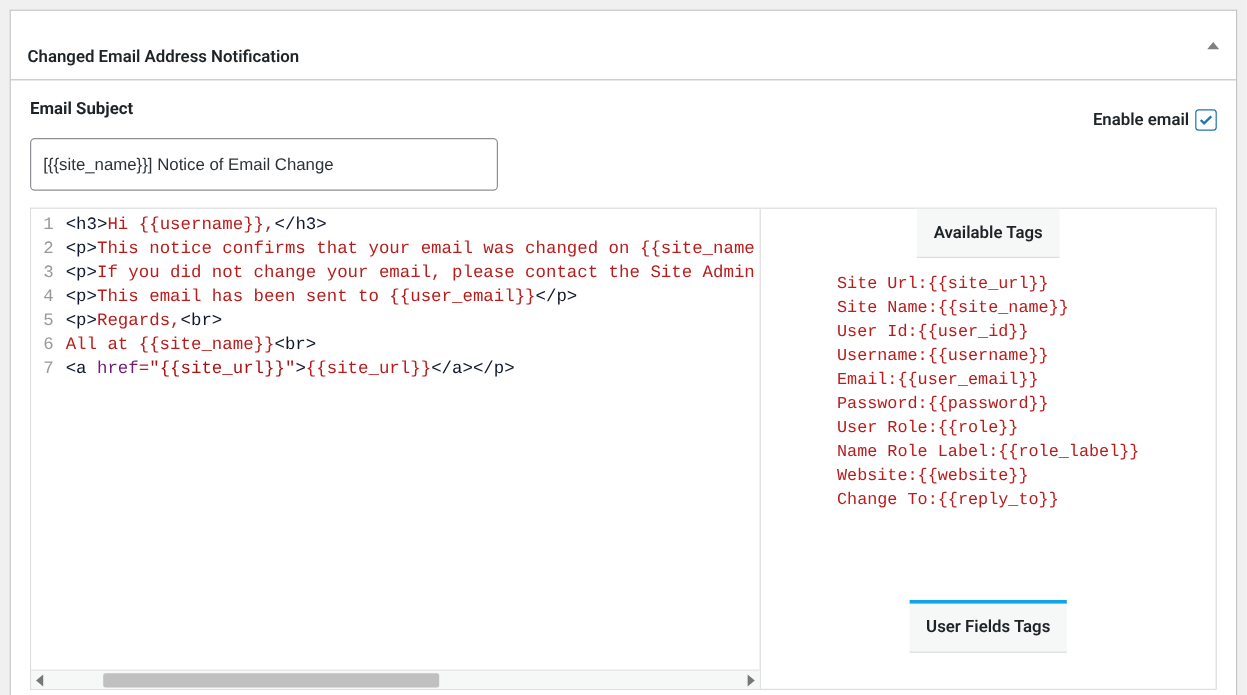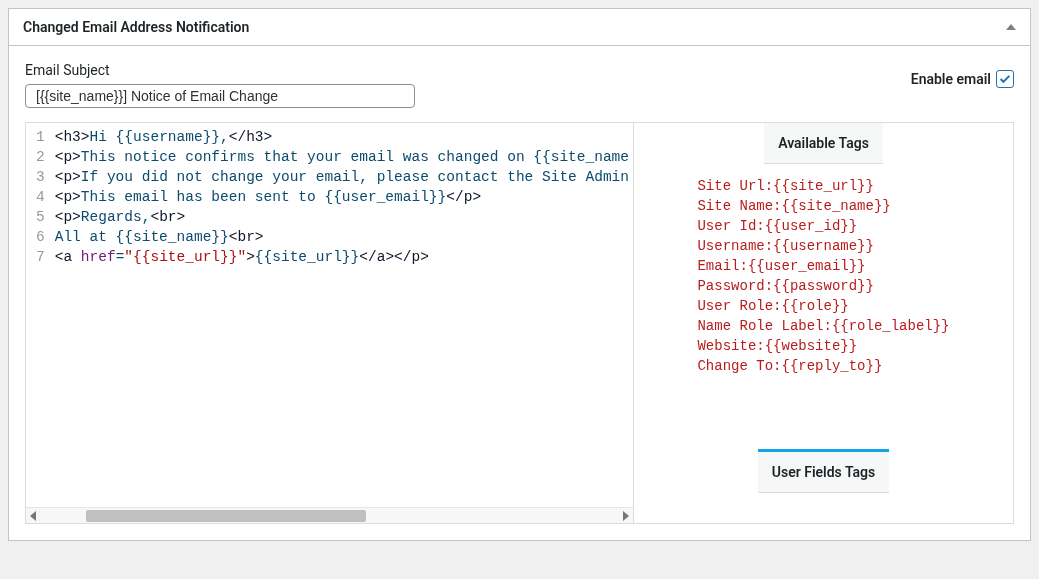--- a/index.html
+++ b/index.html
@@ -20,46 +20,47 @@
     align-items: center;
     justify-content: space-between;
     padding: 10px 14px;
     border-bottom: 1px solid #c3c4c7;
     cursor: pointer;
   }
   .panel-title {
     font-weight: 600;
     font-size: 14px;
     color: #1d2327;
+    margin-top: 21px;
   }
   .collapse-icon {
     width: 0; height: 0;
     border-left: 5px solid transparent;
     border-right: 5px solid transparent;
     border-bottom: 6px solid #808080;
   }
   .panel-body {
     padding: 16px 16px 16px 16px;
   }
   .top-row {
     display: flex;
     justify-content: space-between;
     align-items: flex-start;
     margin-bottom: 14px;
   }
   .subject-block { }
   .subject-label {
-    font-weight: 400;
+    font-weight: 700;
     font-size: 14px;
     display: block;
-    margin-bottom: 6px;
+    margin-bottom: 16px;
   }
   .subject-input {
     width: 390px;
-    height: 24px;
+    height: 44px;
     padding: 4px 10px;
     border: 1px solid #8c8f94;
     border-radius: 4px;
     font-size: 14px;
     color: #2c3338;
     background:#fff;
   }
   .enable-block {
     display: flex;
     align-items: center;
@@ -106,21 +107,21 @@
   .code {
     padding: 4px 4px 4px 4px;
     overflow-x: hidden;
     flex:1;
     min-width:0;
   }
   .code-line { height: 20px; }
   .tag { color: #0f172a; }
   .attr { color: #701a75; }
   .str { color: #aa1111; }
-  .txt { color: #0c4a6e; }
+  .txt { color: #b91c1c; }
 
   .hscroll {
     height: 16px;
     background: #f6f7f7;
     border-top: 1px solid #e5e5e5;
     position: relative;
     padding:2px 16px;
   }
   .hscroll-thumb {
     position: absolute;

